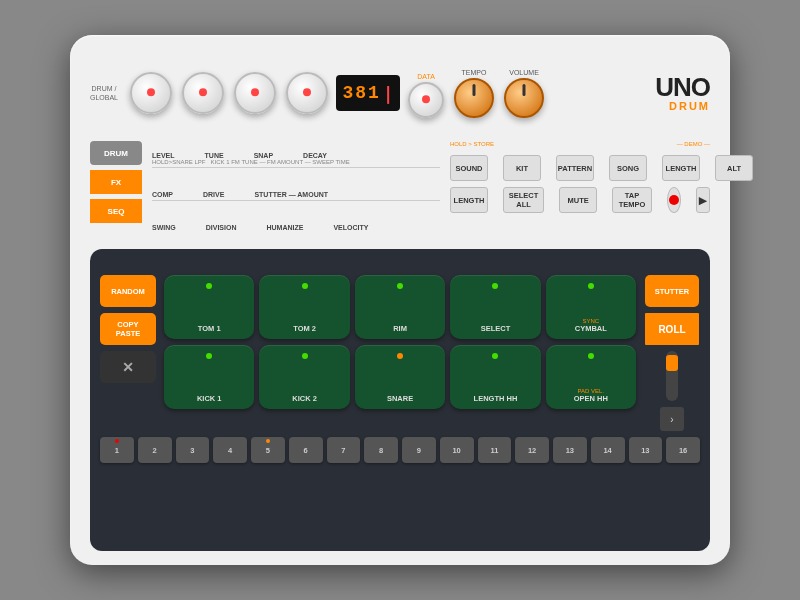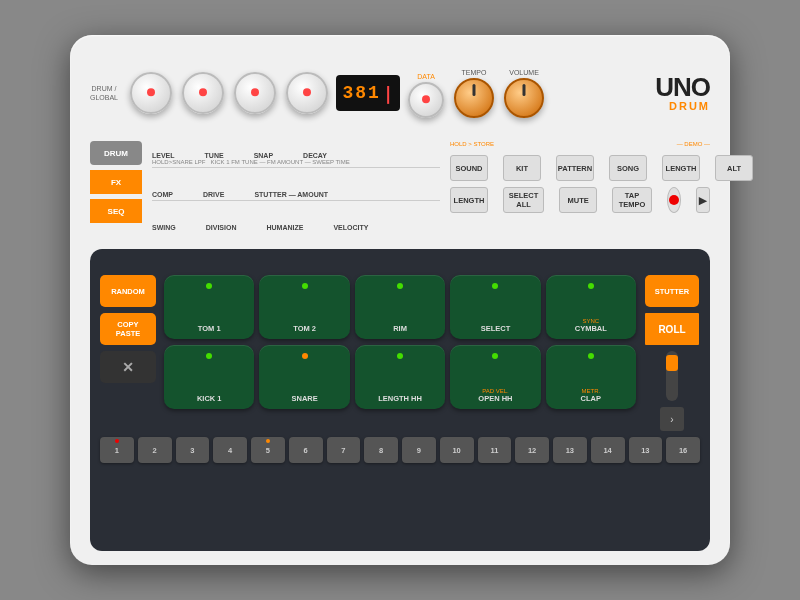--- a/index.html
+++ b/index.html
@@ -573,36 +573,35 @@
             <span class="pad-label">CYMBAL</span>
           </div>
         </div>
 
         <div class="pads-row">
           <div class="pad">
             <div class="pad-indicator"></div>
             <span class="pad-label">KICK 1</span>
           </div>
           <div class="pad">
+            <div class="pad-indicator"></div>
+            <span class="pad-label">KICK 2</span>
+          </div>
+          <div class="pad">
             <div class="pad-indicator" style="background:#f80;"></div>
             <span class="pad-label">SNARE</span>
           </div>
           <div class="pad">
             <div class="pad-indicator"></div>
             <span class="pad-label">LENGTH HH</span>
           </div>
           <div class="pad">
             <div class="pad-indicator"></div>
             <span class="pad-sublabel">PAD VEL.</span>
             <span class="pad-label">OPEN HH</span>
-          </div>
-          <div class="pad">
-            <div class="pad-indicator"></div>
-            <span class="pad-sublabel">METR.</span>
-            <span class="pad-label">CLAP</span>
           </div>
         </div>
       </div>
 
       <div class="side-right">
         <button class="btn-stutter">STUTTER</button>
         <button class="btn-roll">ROLL</button>
         <div class="roll-slider">
           <div class="roll-slider-thumb"></div>
         </div>

